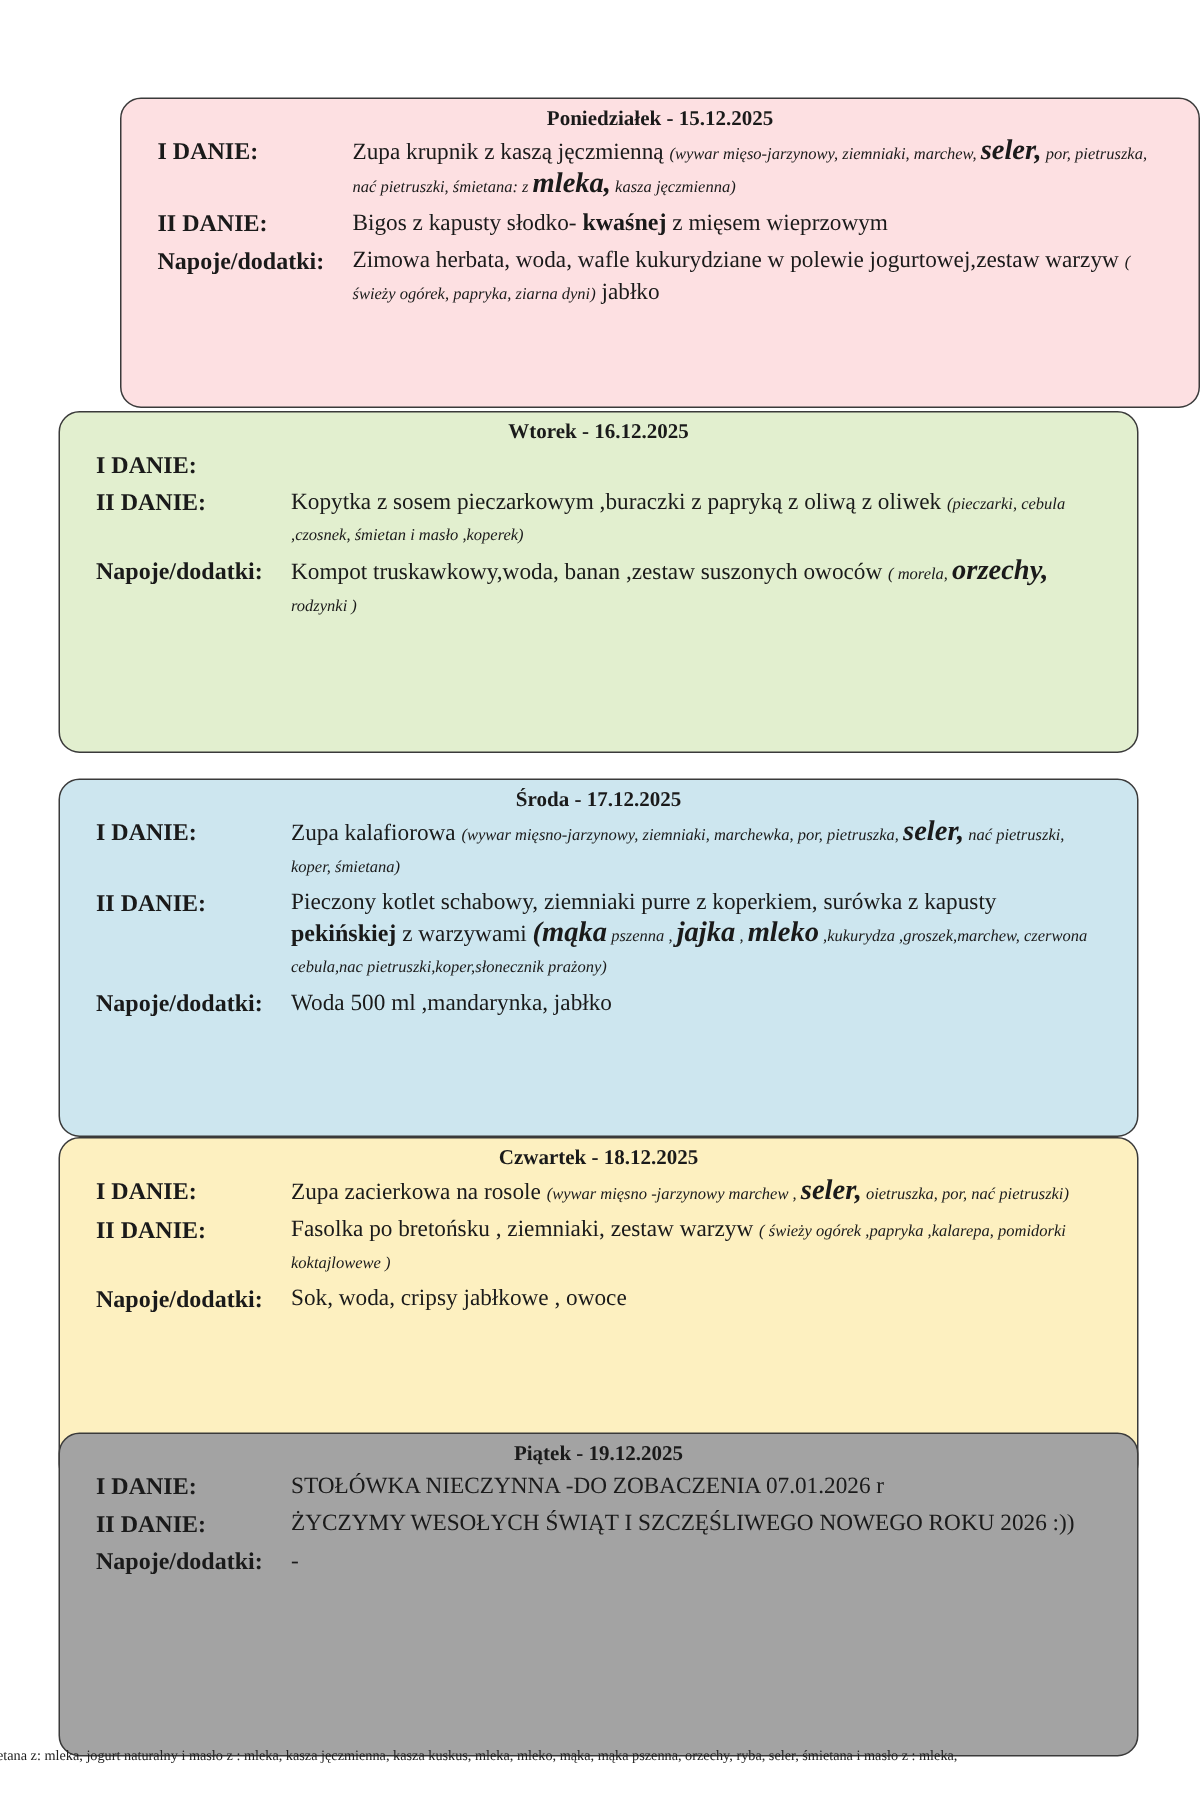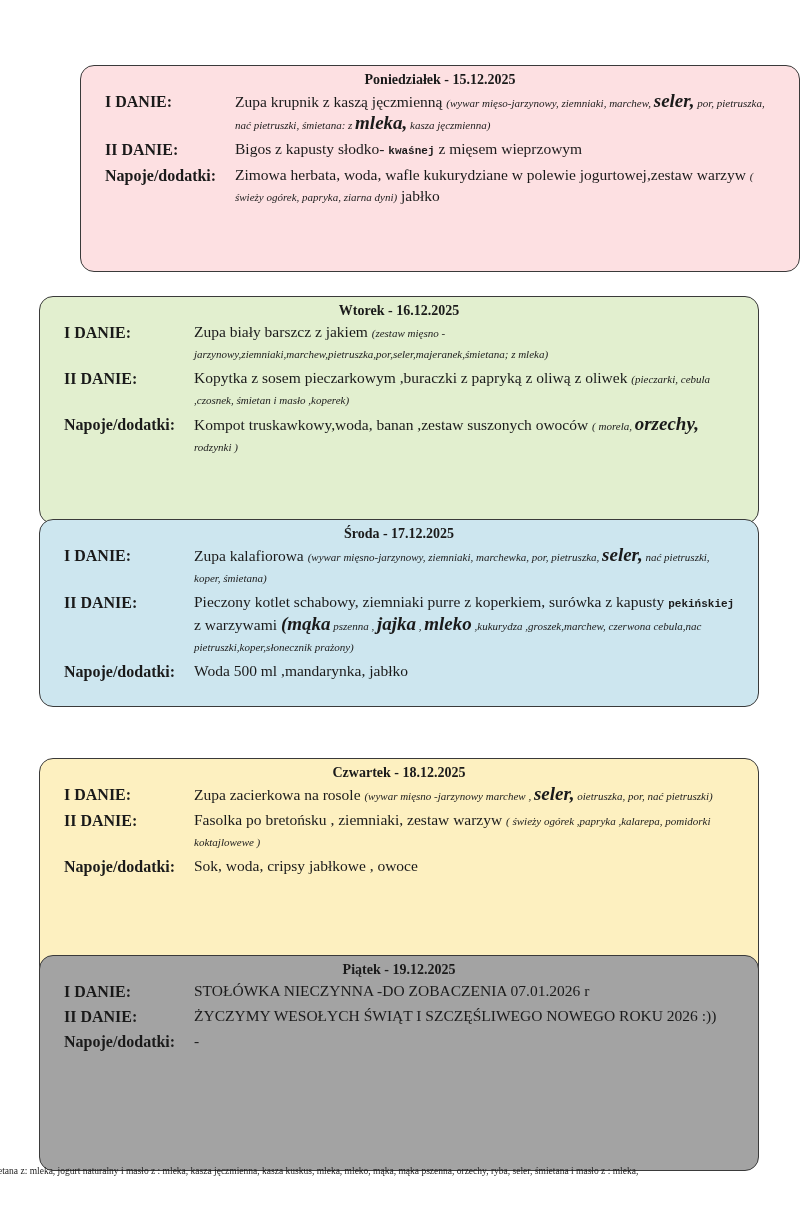--- a/index.html
+++ b/index.html
@@ -49,22 +49,22 @@
       flex: 1;
       font-size: 15.5px;
       line-height: 20px;
     }
     .row-content .it {
       font-style: italic;
       font-size: 11px;
     }
     .row-content .bs {
       font-weight: bold;
-      font-size: 11px;
-      font-family: Liberation Mono, monospace;
+      font-size: 16px;
+      font-family: Liberation Serif, serif;
     }
     .row-content .bi {
       font-weight: bold;
       font-style: italic;
       font-size: 19px;
       text-align: right;
     }
     .footer-line {
       position: absolute;
       top: 1166px;
@@ -87,37 +87,36 @@
   <div class="row">
     <div class="row-label">II DANIE:</div>
     <div class="row-content"><span>Bigos z kapusty słodko- </span><span class="bs">kwaśnej</span><span> z mięsem wieprzowym</span></div>
   </div>
   <div class="row">
     <div class="row-label">Napoje/dodatki:</div>
     <div class="row-content"><span>Zimowa herbata, woda, wafle kukurydziane w polewie jogurtowej,zestaw warzyw </span><span class="it">( świeży ogórek, papryka, ziarna dyni)</span><span> jabłko</span></div>
   </div>
 </div>
 
-<div class="day-box" style="top:296px;height:228px;background:#e2efcf;">
+<div class="day-box" style="top:274px;height:228px;background:#e2efcf;">
   <div class="day-title">Wtorek - 16.12.2025</div>
   <div class="row">
     <div class="row-label">I DANIE:</div>
-    <div class="row-content"><span>Zupa biały barszcz z jakiem </span><span class="it">(zestaw mięsno -jarzynowy,ziemniaki,marchew,pietruszka,por,seler,majeranek,śmietana; z mleka)</span></div>
   </div>
   <div class="row">
     <div class="row-label">II DANIE:</div>
     <div class="row-content"><span>Kopytka z sosem pieczarkowym ,buraczki z papryką z oliwą z oliwek </span><span class="it">(pieczarki, cebula ,czosnek, śmietan i masło ,koperek)</span></div>
   </div>
   <div class="row">
     <div class="row-label">Napoje/dodatki:</div>
     <div class="row-content"><span>Kompot truskawkowy,woda, banan ,zestaw suszonych owoców </span><span class="it">( morela, </span><span class="bi">orzechy,</span><span class="it"> rodzynki )</span></div>
   </div>
 </div>
 
-<div class="day-box" style="top:519px;height:188px;background:#cde6ef;">
+<div class="day-box" style="top:519px;height:239px;background:#cde6ef;">
   <div class="day-title">Środa - 17.12.2025</div>
   <div class="row">
     <div class="row-label">I DANIE:</div>
     <div class="row-content"><span>Zupa kalafiorowa </span><span class="it">(wywar mięsno-jarzynowy, ziemniaki, marchewka, por, pietruszka, </span><span class="bi">seler,</span><span class="it"> nać pietruszki, koper, śmietana)</span></div>
   </div>
   <div class="row">
     <div class="row-label">II DANIE:</div>
     <div class="row-content"><span>Pieczony kotlet schabowy, ziemniaki purre z koperkiem, surówka z kapusty </span><span class="bs">pekińskiej</span><span> z warzywami </span><span class="bi">(mąka</span><span class="it"> pszenna , </span><span class="bi">jajka</span><span class="it"> , </span><span class="bi">mleko</span><span class="it"> ,kukurydza ,groszek,marchew, czerwona cebula,nac pietruszki,koper,słonecznik prażony)</span></div>
   </div>
   <div class="row">

